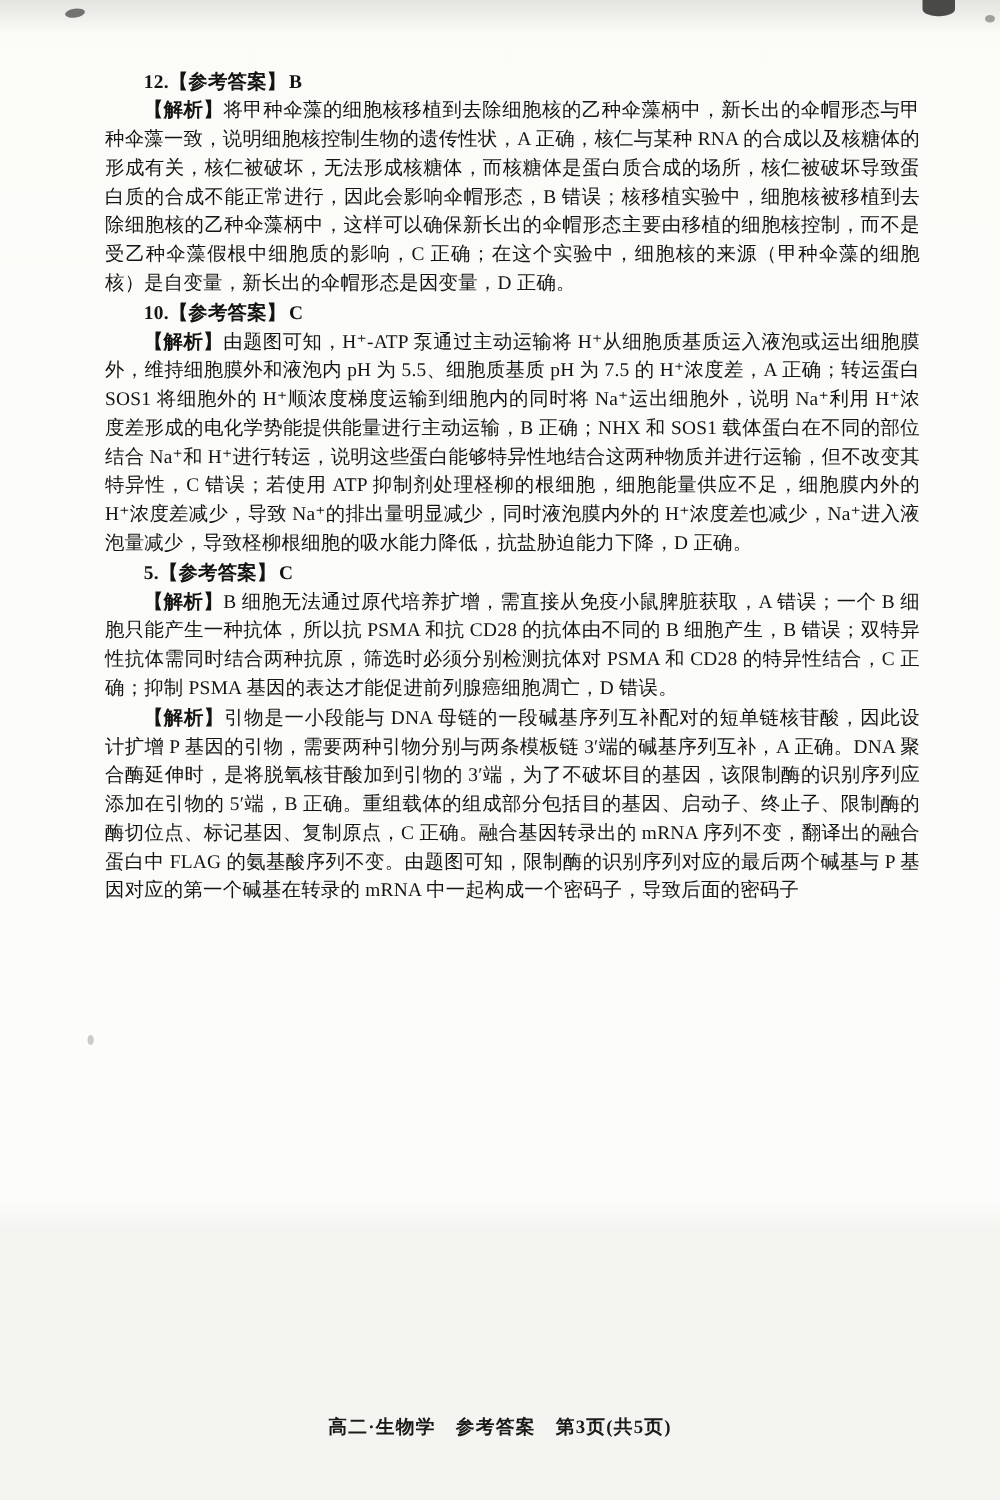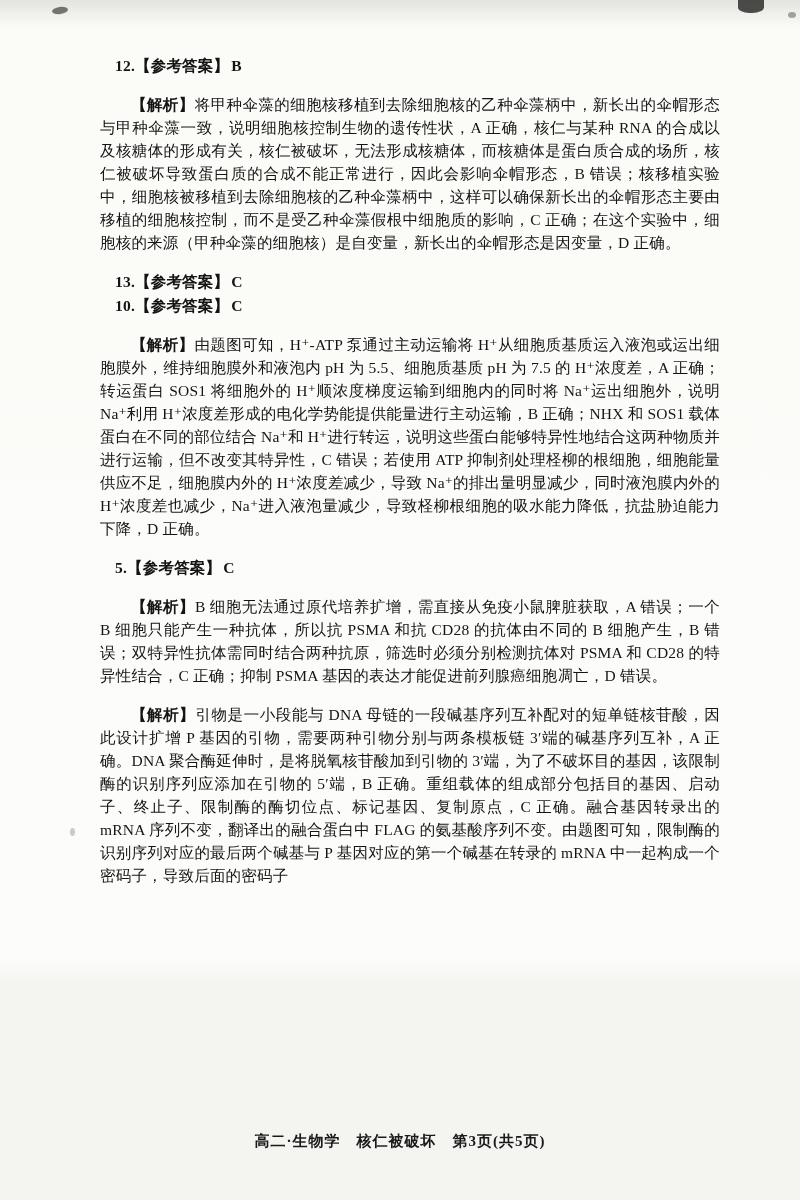--- a/index.html
+++ b/index.html
@@ -31,21 +31,21 @@
   .item { margin: 0 0 1px 0; }
   .heading {
     text-indent: 2em;
     margin: 0;
   }
   .heading .num { font-weight: bold; }
   .heading .label { font-weight: bold; }
   .heading .choice { font-weight: bold; padding-left: 2px; }
   .analysis {
     text-indent: 2em;
-    margin: 16px;
+    margin: 0;
   }
   .analysis .label { font-weight: bold; }
   .footer {
     position: absolute;
     left: 0;
     right: 0;
     top: 1132px;
     text-align: center;
     font-size: 15px;
     font-weight: bold;
@@ -75,33 +75,32 @@
   <div class="artifact a4"></div>
 
   <div class="content">
 
     <div class="item">
       <p class="heading"><span class="num">12.</span><span class="label">【参考答案】</span><span class="choice">B</span></p>
       <p class="analysis"><span class="label">【解析】</span><span>将甲种伞藻的细胞核移植到去除细胞核的乙种伞藻柄中，新长出的伞帽形态与甲种伞藻一致，说明细胞核控制生物的遗传性状，A 正确，核仁与某种 RNA 的合成以及核糖体的形成有关，核仁被破坏，无法形成核糖体，而核糖体是蛋白质合成的场所，核仁被破坏导致蛋白质的合成不能正常进行，因此会影响伞帽形态，B 错误；核移植实验中，细胞核被移植到去除细胞核的乙种伞藻柄中，这样可以确保新长出的伞帽形态主要由移植的细胞核控制，而不是受乙种伞藻假根中细胞质的影响，C 正确；在这个实验中，细胞核的来源（甲种伞藻的细胞核）是自变量，新长出的伞帽形态是因变量，D 正确。</span></p>
     </div>
 
     <div class="item">
-      <p class="heading"><span class="num">13.</span><span class="label">【参考答案】</span><span class="choice">C</span></p>
     </div>
 
     <div class="item">
       <p class="heading"><span class="num">10.</span><span class="label">【参考答案】</span><span class="choice">C</span></p>
       <p class="analysis"><span class="label">【解析】</span><span>由题图可知，H⁺-ATP 泵通过主动运输将 H⁺从细胞质基质运入液泡或运出细胞膜外，维持细胞膜外和液泡内 pH 为 5.5、细胞质基质 pH 为 7.5 的 H⁺浓度差，A 正确；转运蛋白 SOS1 将细胞外的 H⁺顺浓度梯度运输到细胞内的同时将 Na⁺运出细胞外，说明 Na⁺利用 H⁺浓度差形成的电化学势能提供能量进行主动运输，B 正确；NHX 和 SOS1 载体蛋白在不同的部位结合 Na⁺和 H⁺进行转运，说明这些蛋白能够特异性地结合这两种物质并进行运输，但不改变其特异性，C 错误；若使用 ATP 抑制剂处理柽柳的根细胞，细胞能量供应不足，细胞膜内外的 H⁺浓度差减少，导致 Na⁺的排出量明显减少，同时液泡膜内外的 H⁺浓度差也减少，Na⁺进入液泡量减少，导致柽柳根细胞的吸水能力降低，抗盐胁迫能力下降，D 正确。</span></p>
     </div>
 
     <div class="item">
       <p class="heading"><span class="num">5.</span><span class="label">【参考答案】</span><span class="choice">C</span></p>
       <p class="analysis"><span class="label">【解析】</span><span>B 细胞无法通过原代培养扩增，需直接从免疫小鼠脾脏获取，A 错误；一个 B 细胞只能产生一种抗体，所以抗 PSMA 和抗 CD28 的抗体由不同的 B 细胞产生，B 错误；双特异性抗体需同时结合两种抗原，筛选时必须分别检测抗体对 PSMA 和 CD28 的特异性结合，C 正确；抑制 PSMA 基因的表达才能促进前列腺癌细胞凋亡，D 错误。</span></p>
     </div>
 
     <div class="item">
       <p class="analysis"><span class="label">【解析】</span><span>引物是一小段能与 DNA 母链的一段碱基序列互补配对的短单链核苷酸，因此设计扩增 P 基因的引物，需要两种引物分别与两条模板链 3′端的碱基序列互补，A 正确。DNA 聚合酶延伸时，是将脱氧核苷酸加到引物的 3′端，为了不破坏目的基因，该限制酶的识别序列应添加在引物的 5′端，B 正确。重组载体的组成部分包括目的基因、启动子、终止子、限制酶的酶切位点、标记基因、复制原点，C 正确。融合基因转录出的 mRNA 序列不变，翻译出的融合蛋白中 FLAG 的氨基酸序列不变。由题图可知，限制酶的识别序列对应的最后两个碱基与 P 基因对应的第一个碱基在转录的 mRNA 中一起构成一个密码子，导致后面的密码子</span></p>
     </div>
 
   </div>
 
-  <div class="footer">高二·生物学　核仁被破坏　第3页(共5页)</div>
+  <div class="footer">高二·生物学　参考答案　第3页(共5页)</div>
 </div>
 
 </body></html>

